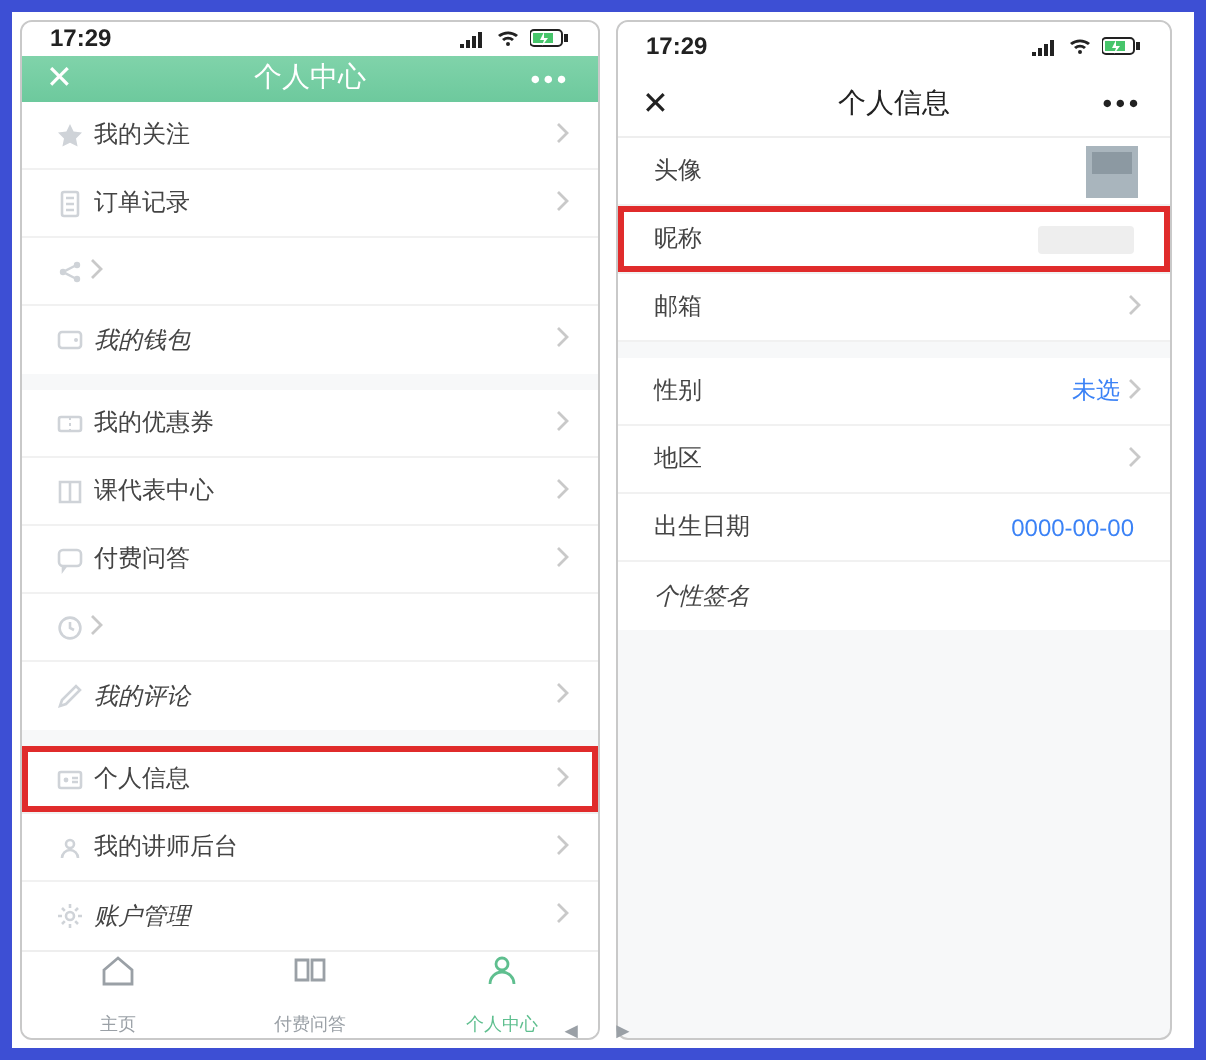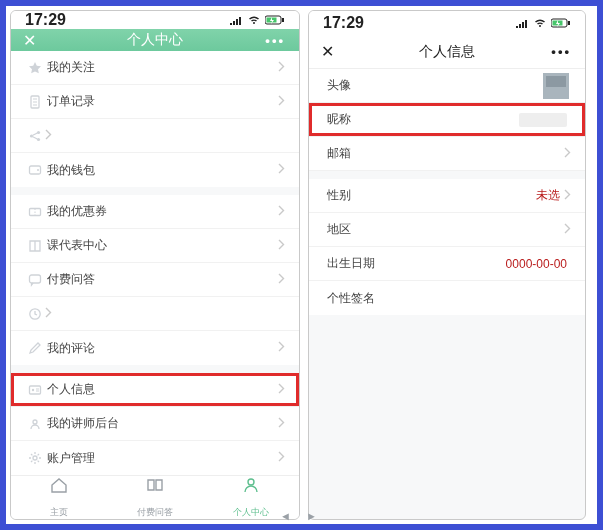--- a/index.html
+++ b/index.html
@@ -5,43 +5,43 @@
   * { box-sizing: border-box; margin:0; padding:0; font-family: "Helvetica Neue", Arial, "PingFang SC","Microsoft YaHei",sans-serif; }
   body { background:#3d4fd4; width:603px; height:530px; position:relative; }
   .canvas { background:#fff; position:absolute; left:6px; top:6px; right:6px; bottom:6px; display:flex; }
   .phone { flex:0 0 290px; margin:4px; border:1px solid #c9c9c9; border-radius:6px; background:#f7f8f9; display:flex; flex-direction:column; overflow:hidden; position:relative; }
   .phone.right { flex:0 0 278px; }
   .gap {flex:1}
   .topbar-right {position:absolute; top:0; right:0; height:34px; display:flex; align-items:center; padding:0 10px; font-size:11px; color:#ccc;}
   .winmin, .winmax, .winclose {display:inline-block; width:14px; margin-left:6px; text-align:center; color:#999; font-size:10px;}
 
   
-  .statusbar { height:24px; background:#fff; display:flex; align-items:center; padding:0 14px; font-size:16px; font-weight:600; color:#222;}
+  .statusbar { height:24px; background:#fff; display:flex; align-items:center; padding:0 14px; font-size:12px; font-weight:600; color:#222;}
   .statusbar .time{}
   .statusbar .spacer{flex:1}
   .statusbar .icons{display:flex; align-items:center; gap:4px;}
   .statusbar svg{display:block}
 
   
   .nav { height:34px; background:linear-gradient(#7ad1a7,#7ad1a7); display:flex; align-items:center; padding:0 12px; color:#fff; position:relative;}
   .nav.left-green { background:linear-gradient(180deg,#80d3aa,#6dc99d);}
   .nav.white { background:#fff; border-bottom:1px solid #eee; color:#222;}
   .nav .title{ position:absolute; left:0; right:0; text-align:center; font-size:14px; pointer-events:none;}
   .nav .close{ font-size:16px; font-weight:300;}
   .nav .more {position:absolute; right:14px; letter-spacing:2px; font-weight:700; font-size:13px;}
 
   
   .list { background:#fff;}
   .list + .list {margin-top:8px;}
   .item { height:34px; display:flex; align-items:center; padding:0 14px; border-bottom:1px solid #f1f1f1; font-size:12px; color:#444; position:relative;}
-  .item:last-child{border-bottom:none;}
+  .item:last-child{border-bottom:none;font-style:italic;}
   .item .ic {flex:0 0 20px; display:flex; align-items:center; justify-content:center;}
   .item .ic svg{display:block}
   .item .label{flex:1; margin-left:2px;}
-  .item .val{color:#b91c1c; font-size:12px; margin-right:4px;}
+  .item .val{color:#3b82f6; font-size:12px; margin-right:4px;}
   .item .chev{color:#c9c9c9;}
   .highlight { box-shadow: inset 0 0 0 3px #e02b2b; }
   .item.simple{padding-left:16px;}
   .avatarbox{width:26px;height:26px;background:#a9b5bd;position:relative;margin-right:2px;}
   .avatarbox:before{content:"";position:absolute;inset:3px 3px 12px 3px;background:#8c99a2;}
   .redacted{width:48px;height:14px;background:#eee;border-radius:2px;margin-right:4px;}
 
   
   .tabbar{margin-top:auto; height:46px; background:#fff; border-top:1px solid #eee; display:flex;}
   .tab{flex:1; display:flex; flex-direction:column; align-items:center; justify-content:flex-start; gap:12px; font-size:9px; color:#9aa0a6;}

